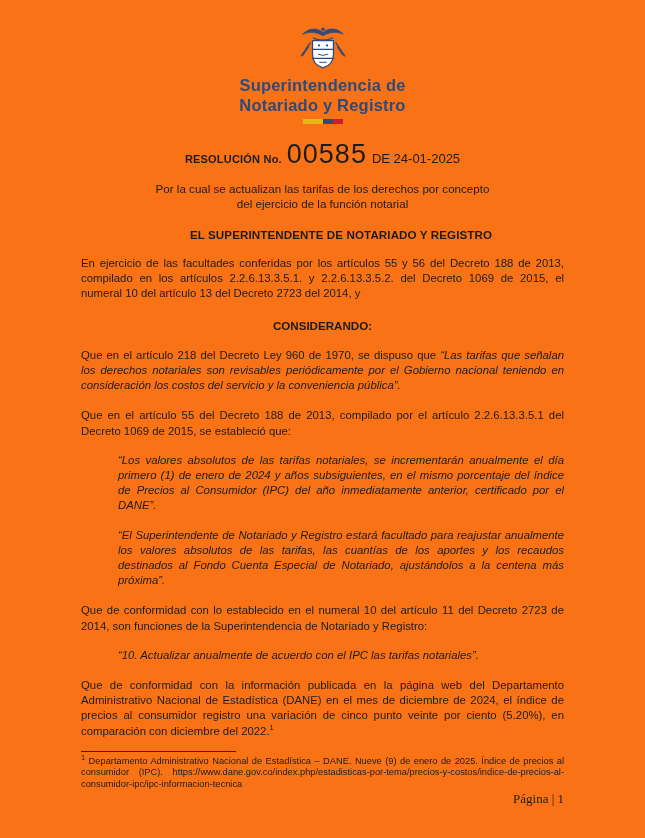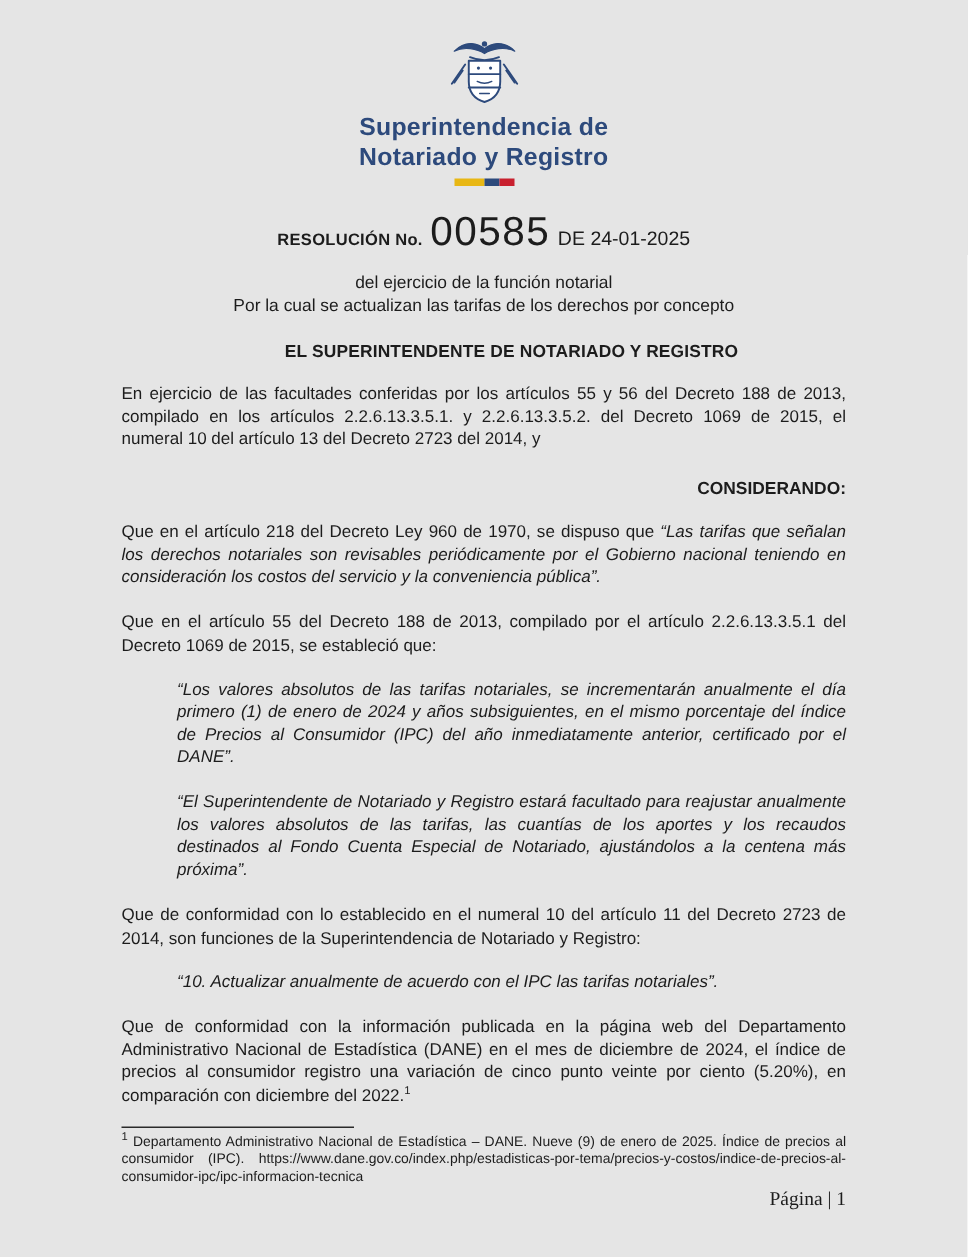--- a/index.html
+++ b/index.html
@@ -2,21 +2,21 @@
 <html lang="es"><head>
 <meta charset="utf-8">
 <style>
   * { margin: 0; padding: 0; box-sizing: border-box; }
   html, body { background: #ffffff; }
   .page {
     position: relative;
     width: 645px;
     height: 838px;
     margin: 0 auto;
-    background: #e5e5e5;
+    background: #f97316;
     font-family: "Liberation Sans", sans-serif;
     color: #1c1c1c;
     overflow: hidden;
   }
   
   .letterhead { padding-top: 22px; text-align: center; }
   .crest { display: block; margin: 0 auto; }
   .org-name {
     margin-top: 4px;
     color: #2d4a7c;
@@ -62,21 +62,21 @@
   .content {
     margin: 0 81px;
     width: 483px;
     font-size: 11.35px;
     line-height: 15.2px;
     text-align: justify;
   }
   .content p.para { margin-top: 15px; }
   .considerando {
     margin-top: 16px;
-    text-align: right;
+    text-align: center;
     font-size: 11.6px;
     font-weight: bold;
   }
   .quote-inline { font-style: italic; }
   p.quote {
     margin: 14px 0 0 37px;
     font-style: italic;
   }
   sup { font-size: 7.5px; vertical-align: super; line-height: 0; }
   
@@ -140,22 +140,22 @@
   <div class="res-line">
     <span class="res-label">RESOLUCIÓN No.</span>
     <span class="res-number">00585</span>
     <span class="res-date">
       <span>DE</span>
       <span>24-01-2025</span>
     </span>
   </div>
 
   <div class="subject">
+    <div>Por la cual se actualizan las tarifas de los derechos por concepto</div>
     <div>del ejercicio de la función notarial</div>
-    <div>Por la cual se actualizan las tarifas de los derechos por concepto</div>
   </div>
 
   <h2 class="authority">EL SUPERINTENDENTE DE NOTARIADO Y REGISTRO</h2>
 
   <main class="content">
     <p class="para">En ejercicio de las facultades conferidas por los artículos 55 y 56 del Decreto 188 de 2013, compilado en los artículos 2.2.6.13.3.5.1. y 2.2.6.13.3.5.2. del Decreto 1069 de 2015, el numeral 10 del artículo 13 del Decreto 2723 del 2014, y</p>
 
     <h3 class="considerando">CONSIDERANDO:</h3>
 
     <p class="para"><span>Que en el artículo 218 del Decreto Ley 960 de 1970, se dispuso que </span><span class="quote-inline">“Las tarifas que señalan los derechos notariales son revisables periódicamente por el Gobierno nacional teniendo en consideración los costos del servicio y la conveniencia pública”.</span></p>

